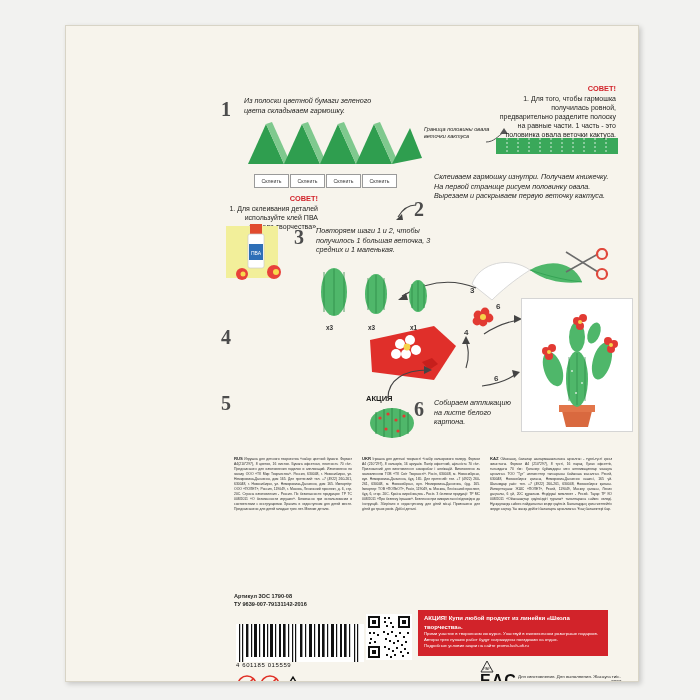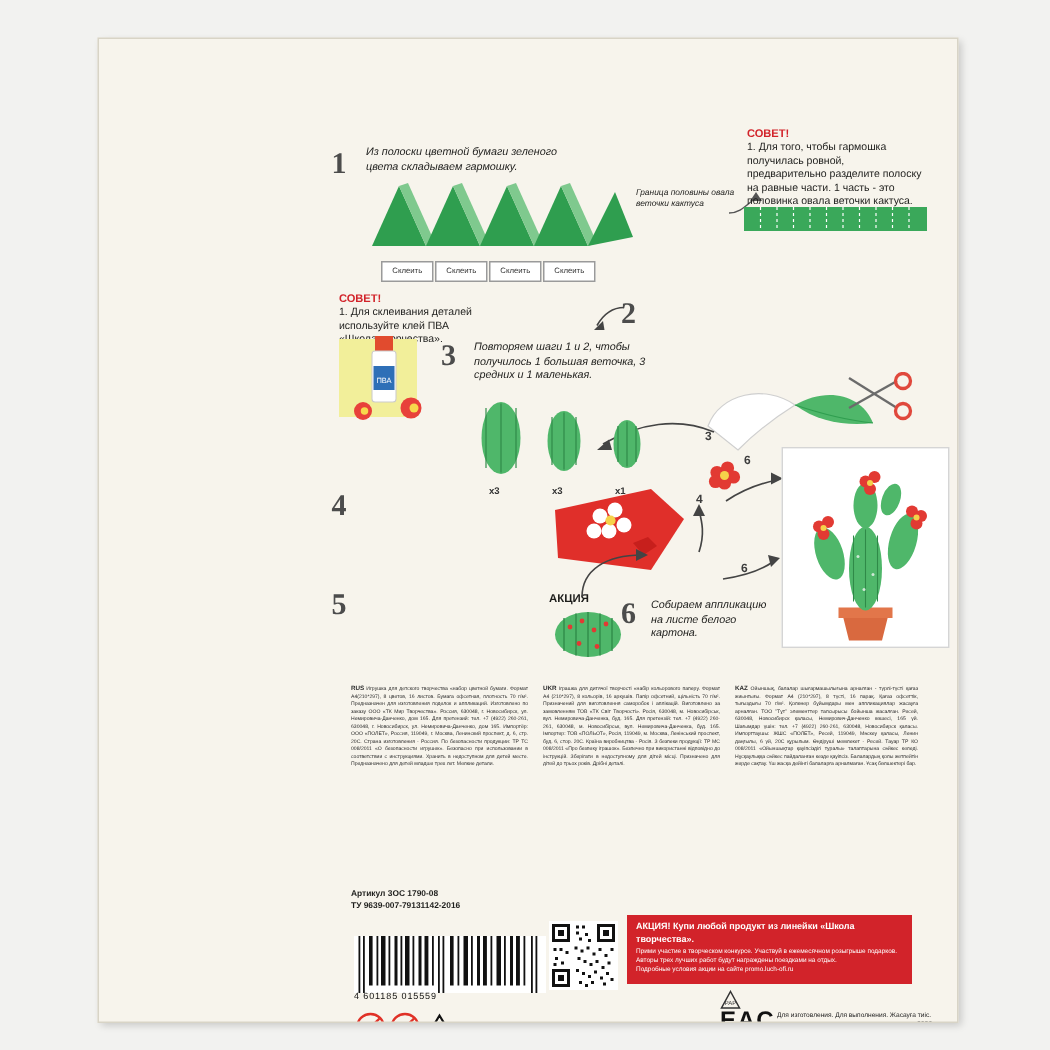--- a/index.html
+++ b/index.html
@@ -23,21 +23,21 @@
     position:absolute;
     font-size:20px;font-weight:bold;color:#4c4c4c;
     font-family:"Liberation Serif", serif;
   }
   .txt{
     position:absolute;
     font-size:7.2px;line-height:1.32;color:#1d1d1b;font-style:italic;
   }
   .tip{
     position:absolute;
-    font-size:7px;line-height:1.3;color:#1d1d1b;
+    font-size:7px;line-height:1.3;color:#1d1d1b;text-align:right;
   }
   .tip .hdr{color:#d2232a;font-weight:bold;font-size:7.4px;}
   .arrow{position:absolute;}
   .arrow-lbl{
     position:absolute;font-size:8px;font-weight:bold;color:#3d3d3d;
   }
   
   .accordion{position:absolute;left:180px;top:92px;width:180px;height:60px;}
   .glue-tab{
     position:absolute;
@@ -141,20 +141,21 @@
     <div class="hdr">СОВЕТ!</div>
     <div>1. Для того, чтобы гармошка получилась ровной, предварительно разделите полоску на равные части. 1 часть - это половинка овала веточки кактуса.</div>
   </div>
 
   <div class="tip" style="left:160px;top:168px;width:92px;">
     <div class="hdr">СОВЕТ!</div>
     <div>1. Для склеивания деталей используйте клей ПВА «Школа творчества».</div>
   </div>
 
   <div class="step-num" style="left:348px;top:172px;">2</div>
+  <div class="txt" style="left:368px;top:146px;width:180px;">Склеиваем гармошку изнутри. Получаем книжечку. На первой странице рисуем половинку овала. Вырезаем и раскрываем первую веточку кактуса.</div>
 
   <svg class="arrow" style="left:330px;top:176px;" width="22" height="20">
     <path d="M20,3 C12,3 6,8 2,15" stroke="#444" stroke-width="1.1" fill="none"></path>
     <polygon points="0,18 6,12 7,18" fill="#444"></polygon>
   </svg>
 
   <div class="tools" style="left:160px;top:196px;">
     <svg width="72" height="66" viewBox="0 0 72 66">
       <rect x="0" y="4" width="52" height="52" fill="#f2ef9a"></rect>
       <rect x="24" y="2" width="12" height="10" fill="#e14b2e"></rect>

